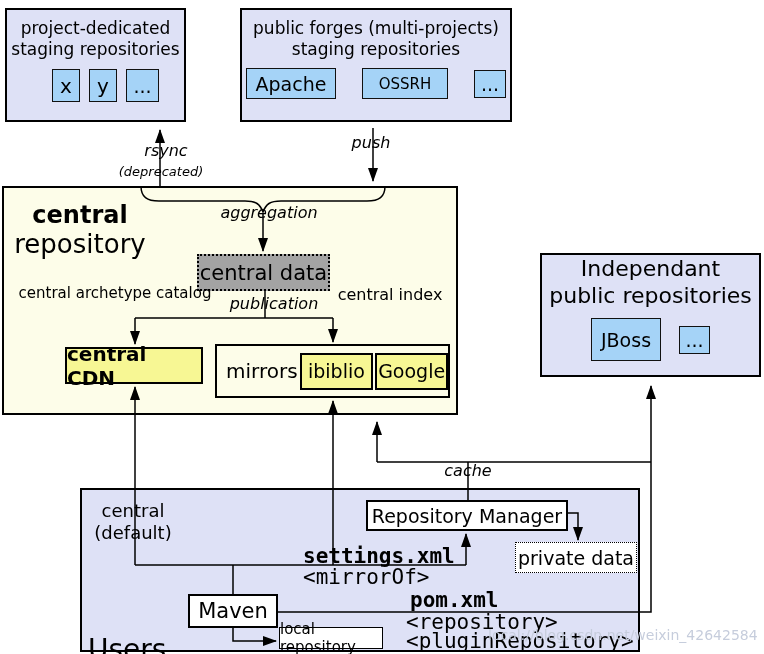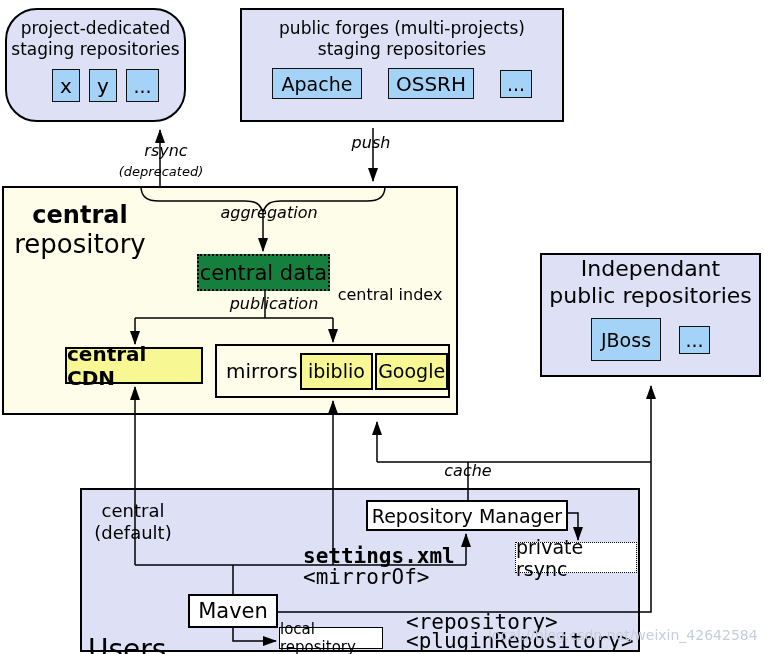--- a/index.html
+++ b/index.html
@@ -4,21 +4,21 @@
 <style>
   html,body{margin:0;padding:0;background:#fff;}
   .canvas{
     position:relative;width:764px;height:654px;background:#ffffff;
     font-family:"DejaVu Sans", "Liberation Sans", sans-serif;color:#000;overflow:hidden;
   }
   .abs{position:absolute;}
   .lav{background:#dee1f6;border:2px solid #000;box-sizing:border-box;}
   .ivory{background:#fdfde9;border:2px solid #000;box-sizing:border-box;}
   .yellow{background:#f7f794;border:2px solid #000;box-sizing:border-box;}
-  .yellow-dotted{background:#15803d;border:2px dotted #000;box-sizing:border-box;}
+  .yellow-dotted{background:#a3a3a3;border:2px dotted #000;box-sizing:border-box;}
   .white-box{background:#fff;border:2px solid #000;box-sizing:border-box;}
   .white-dotted{background:#fff;border:1.5px dotted #000;box-sizing:border-box;}
   .blue{background:#a5d3f7;border:1.5px solid #111;box-sizing:border-box;
         display:flex;align-items:center;justify-content:center;}
   .center{display:flex;align-items:center;justify-content:center;}
   .title2{ text-align:center;line-height:21px;font-size:17px;padding-top:8px;}
   .italic{font-style:italic;font-size:16px;text-align:center;}
   .mono{font-family:"DejaVu Sans Mono","Liberation Mono",monospace;font-size:21px;white-space:nowrap;}
   .mono-b{font-weight:bold;}
   svg{position:absolute;left:0;top:0;}
@@ -31,40 +31,40 @@
 </head>
 <body>
 
 <div class="canvas">
 
   <svg class="clouds-layer" width="764" height="654">
     <path d="M8,296 Q14,279 32,283 Q40,269 62,277 Q80,267 100,275 Q122,266 142,275 Q162,268 180,277 Q200,271 208,283 Q223,282 219,295 Q225,308 206,309 Q198,319 178,313 Q160,322 140,314 Q118,322 98,314 Q78,321 60,313 Q42,319 32,308 Q13,312 8,296 Z" fill="#f7f794" stroke="#000" stroke-width="1" stroke-dasharray="2,3"></path>
     <path d="M322,295 Q328,279 344,283 Q354,270 374,277 Q392,268 410,276 Q430,270 442,281 Q457,282 452,294 Q459,306 442,308 Q432,318 412,311 Q392,320 372,312 Q352,318 340,308 Q325,311 322,295 Z" fill="#f7f794" stroke="#000" stroke-width="1" stroke-dasharray="2,3"></path>
   </svg>
 
-  <div class="abs lav boxlayer" style="left:5px;top:8px;width:181px;height:114px;border-radius:32px;">
+  <div class="abs lav boxlayer" style="left:5px;top:8px;width:181px;height:114px;">
     <div class="title2">
       <div>project-dedicated</div>
       <div>staging repositories</div>
     </div>
     <div style="display:flex;justify-content:center;gap:9px;margin-top:9px;padding-left:20px;">
       <div class="blue" style="width:28px;height:33px;font-size:20px;">x</div>
       <div class="blue" style="width:28px;height:33px;font-size:20px;">y</div>
       <div class="blue" style="width:33px;height:33px;font-size:19px;">...</div>
     </div>
   </div>
 
-  <div class="abs lav boxlayer" style="left:240px;top:8px;width:324px;height:114px;">
+  <div class="abs lav boxlayer" style="left:240px;top:8px;width:272px;height:114px;">
     <div class="title2">
       <div>public forges (multi-projects)</div>
       <div>staging repositories</div>
     </div>
     <div style="display:flex;justify-content:center;align-items:center;gap:26px;margin-top:8px;">
       <div class="blue" style="width:90px;height:31px;font-size:19px;">Apache</div>
-      <div class="blue" style="width:86px;height:31px;font-size:20px;">OSSRH</div>
+      <div class="blue" style="width:86px;height:31px;font-size:15px;">OSSRH</div>
       <div class="blue" style="width:32px;height:28px;font-size:19px;">...</div>
     </div>
   </div>
 
   <div class="abs ivory boxlayer" style="left:2px;top:186px;width:456px;height:229px;"></div>
 
   <div class="abs lav boxlayer" style="left:540px;top:253px;width:221px;height:124px;">
     <div style="text-align:center;font-size:22px;line-height:27px;">
       <div>Independant</div>
       <div>public repositories</div>
@@ -82,21 +82,21 @@
   <div class="abs yellow boxlayer center" style="left:65px;top:347px;width:138px;height:37px;font-size:20px;font-weight:bold;z-index:3;">central CDN</div>
 
   <div class="abs ivory boxlayer" style="left:215px;top:344px;width:235px;height:54px;z-index:3;display:flex;align-items:center;padding-left:9px;gap:2px;">
     <span style="font-size:20px;">mirrors</span>
     <span class="yellow center" style="width:77px;height:37px;font-size:19px;">ibiblio</span>
     <span class="yellow center" style="width:76px;height:37px;font-size:19px;">Google</span>
   </div>
 
   <div class="abs white-box boxlayer center" style="left:366px;top:500px;width:202px;height:31px;font-size:19px;z-index:3;">Repository Manager</div>
 
-  <div class="abs white-dotted boxlayer center" style="left:515px;top:542px;width:122px;height:31px;font-size:19px;z-index:3;">private rsync</div>
+  <div class="abs white-dotted boxlayer center" style="left:515px;top:542px;width:122px;height:31px;font-size:19px;z-index:3;">private data</div>
 
   <div class="abs white-box boxlayer center" style="left:188px;top:594px;width:90px;height:34px;font-size:21px;z-index:3;">Maven</div>
 
   <div class="abs boxlayer center" style="left:279px;top:627px;width:104px;height:22px;font-size:15px;background:#fff;border:1px solid #000;box-sizing:border-box;z-index:3;">local repository</div>
 
   <svg class="lines-layer" width="764" height="654">
     <defs>
       <marker id="ah" viewBox="0 0 14 10" refX="13" refY="5" markerWidth="14" markerHeight="10" orient="auto" markerUnits="userSpaceOnUse">
         <path d="M0,0 L14,5 L0,10 Z" fill="#000"></path>
       </marker>
@@ -129,29 +129,31 @@
   <div class="abs txt italic" style="left:331px;top:133px;width:80px;">push</div>
   <div class="abs txt italic" style="left:199px;top:203px;width:140px;">aggregation</div>
   <div class="abs txt italic" style="left:204px;top:294px;width:140px;">publication</div>
   <div class="abs txt italic" style="left:428px;top:461px;width:80px;">cache</div>
 
   <div class="abs txt" style="left:10px;top:201px;width:140px;text-align:center;line-height:29px;font-size:24px;">
     <div style="font-weight:bold;">central</div>
     <div style="font-size:26px;">repository</div>
   </div>
 
+  <div class="abs txt" style="left:10px;top:284px;width:210px;text-align:center;font-size:15px;">central archetype catalog</div>
   <div class="abs txt" style="left:322px;top:285px;width:136px;text-align:center;font-size:16px;">central index</div>
 
   <div class="abs txt" style="left:83px;top:500px;width:100px;text-align:center;font-size:18px;line-height:22px;">
     <div>central</div>
     <div>(default)</div>
   </div>
 
   <div class="abs txt mono mono-b" style="left:303px;top:544px;">settings.xml</div>
   <div class="abs txt mono" style="left:303px;top:565px;">&lt;mirrorOf&gt;</div>
+  <div class="abs txt mono mono-b" style="left:410px;top:588px;">pom.xml</div>
   <div class="abs txt mono" style="left:406px;top:610px;">&lt;repository&gt;</div>
   <div class="abs txt mono" style="left:406px;top:629px;">&lt;pluginRepository&gt;</div>
 
   <div class="abs txt" style="left:88px;top:633px;font-size:28px;">Users</div>
 
   <div class="abs watermark" style="left:488px;top:627px;">local://blog.csdn.net/weixin_42642584</div>
 
 </div>
 
 </body></html>

